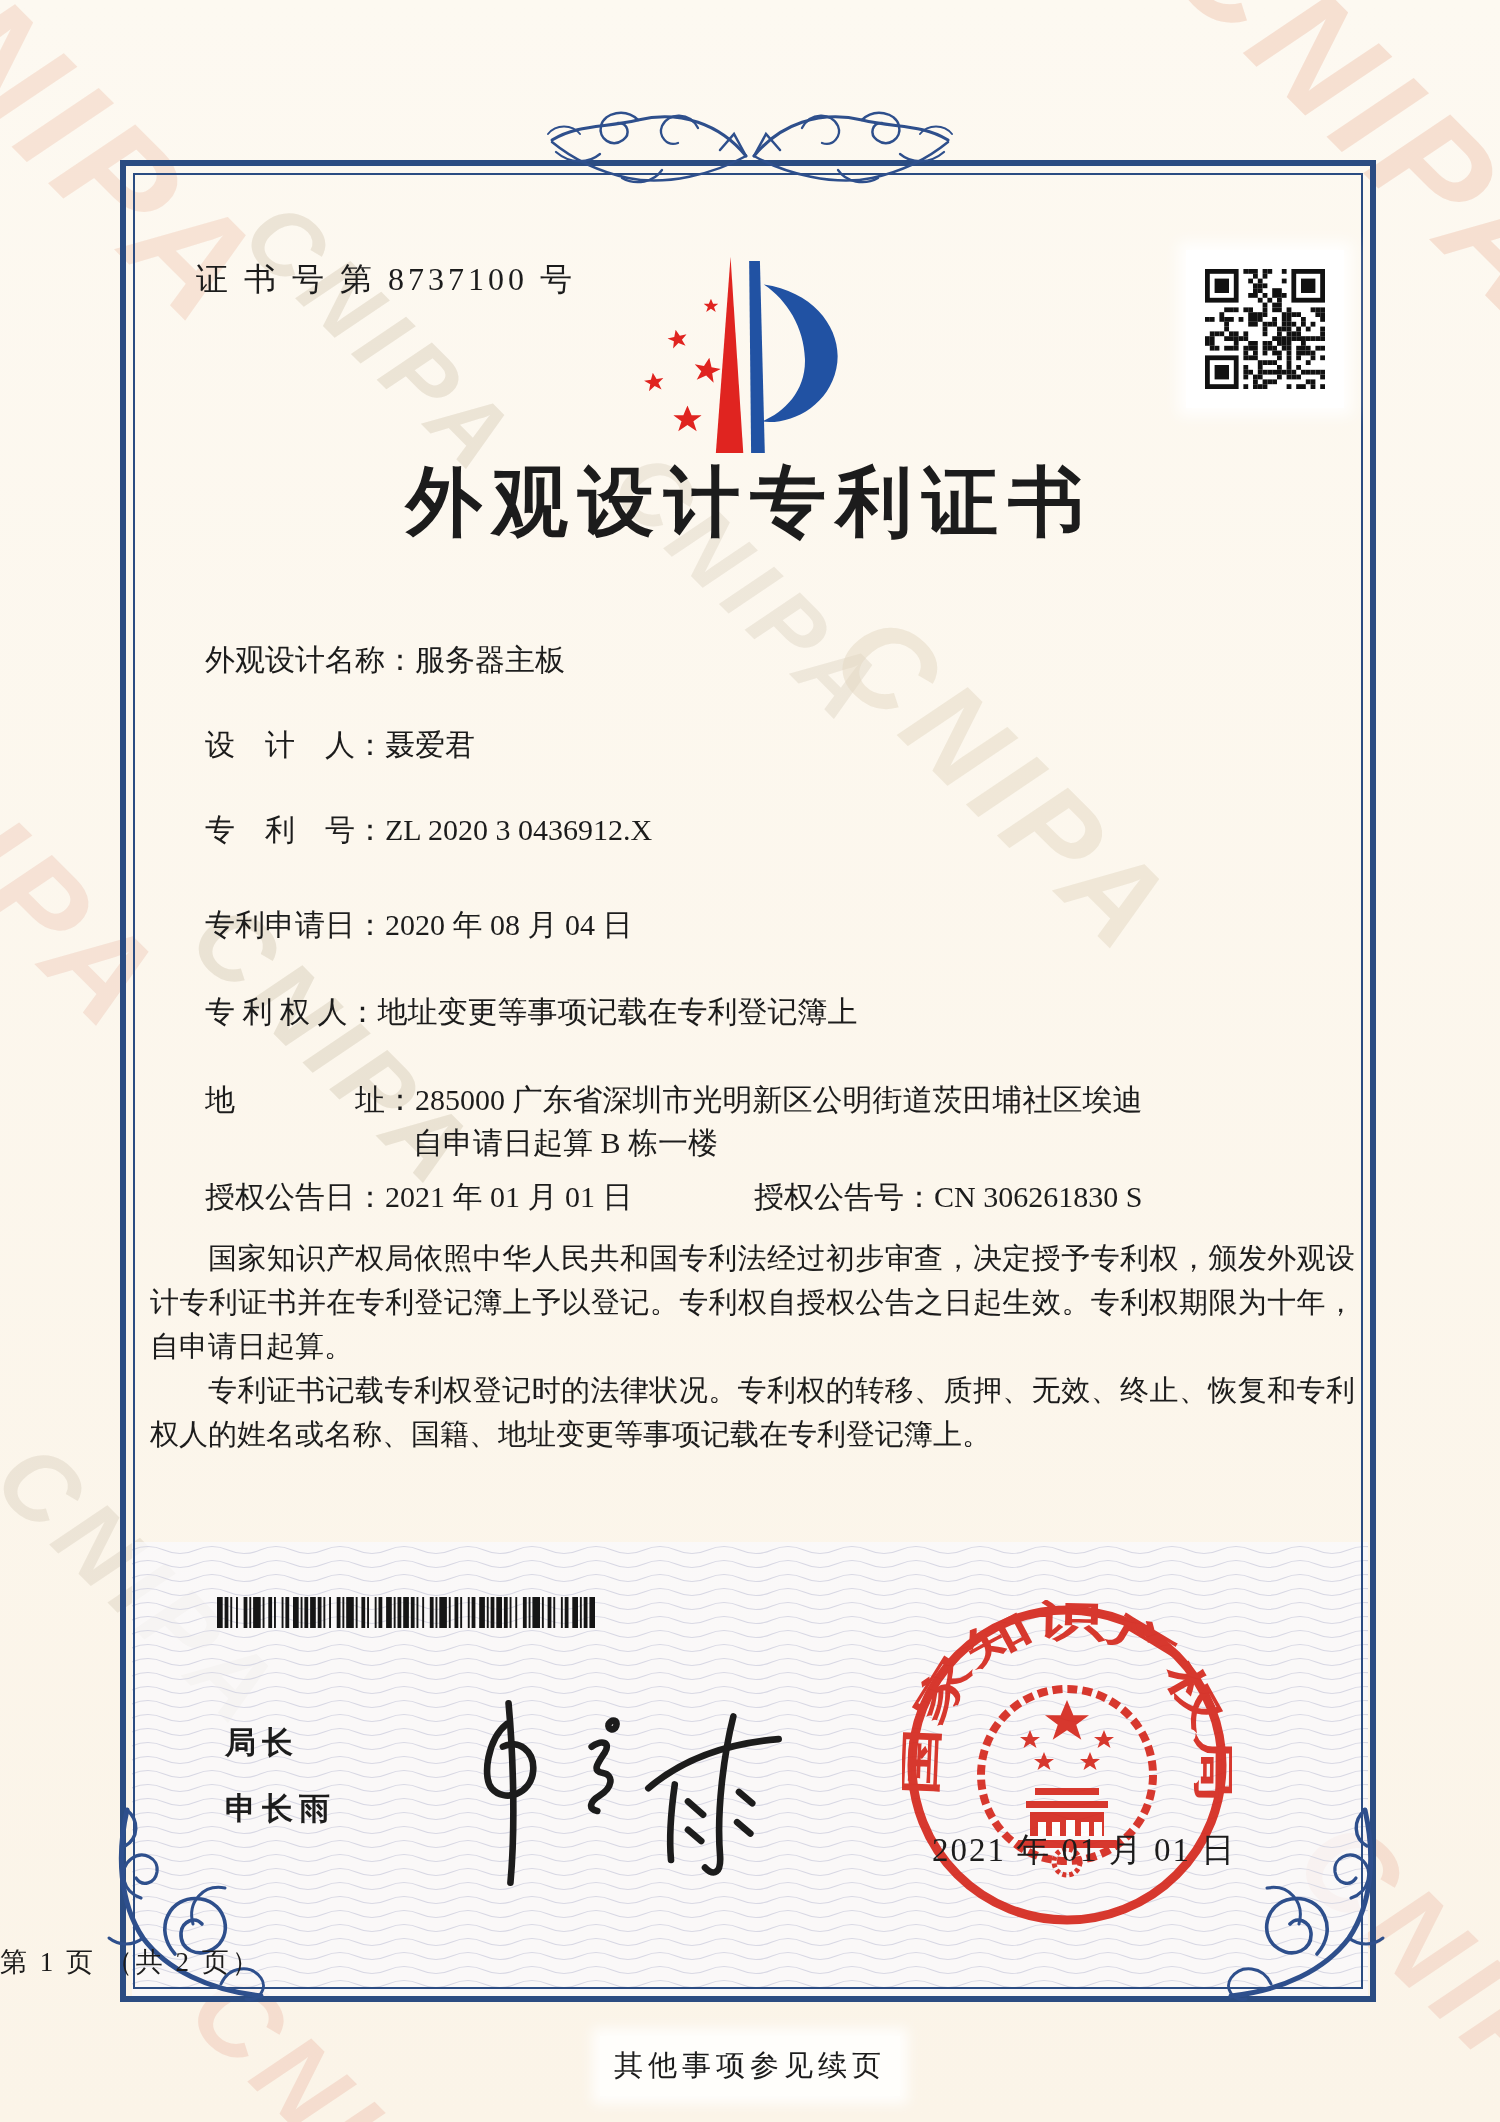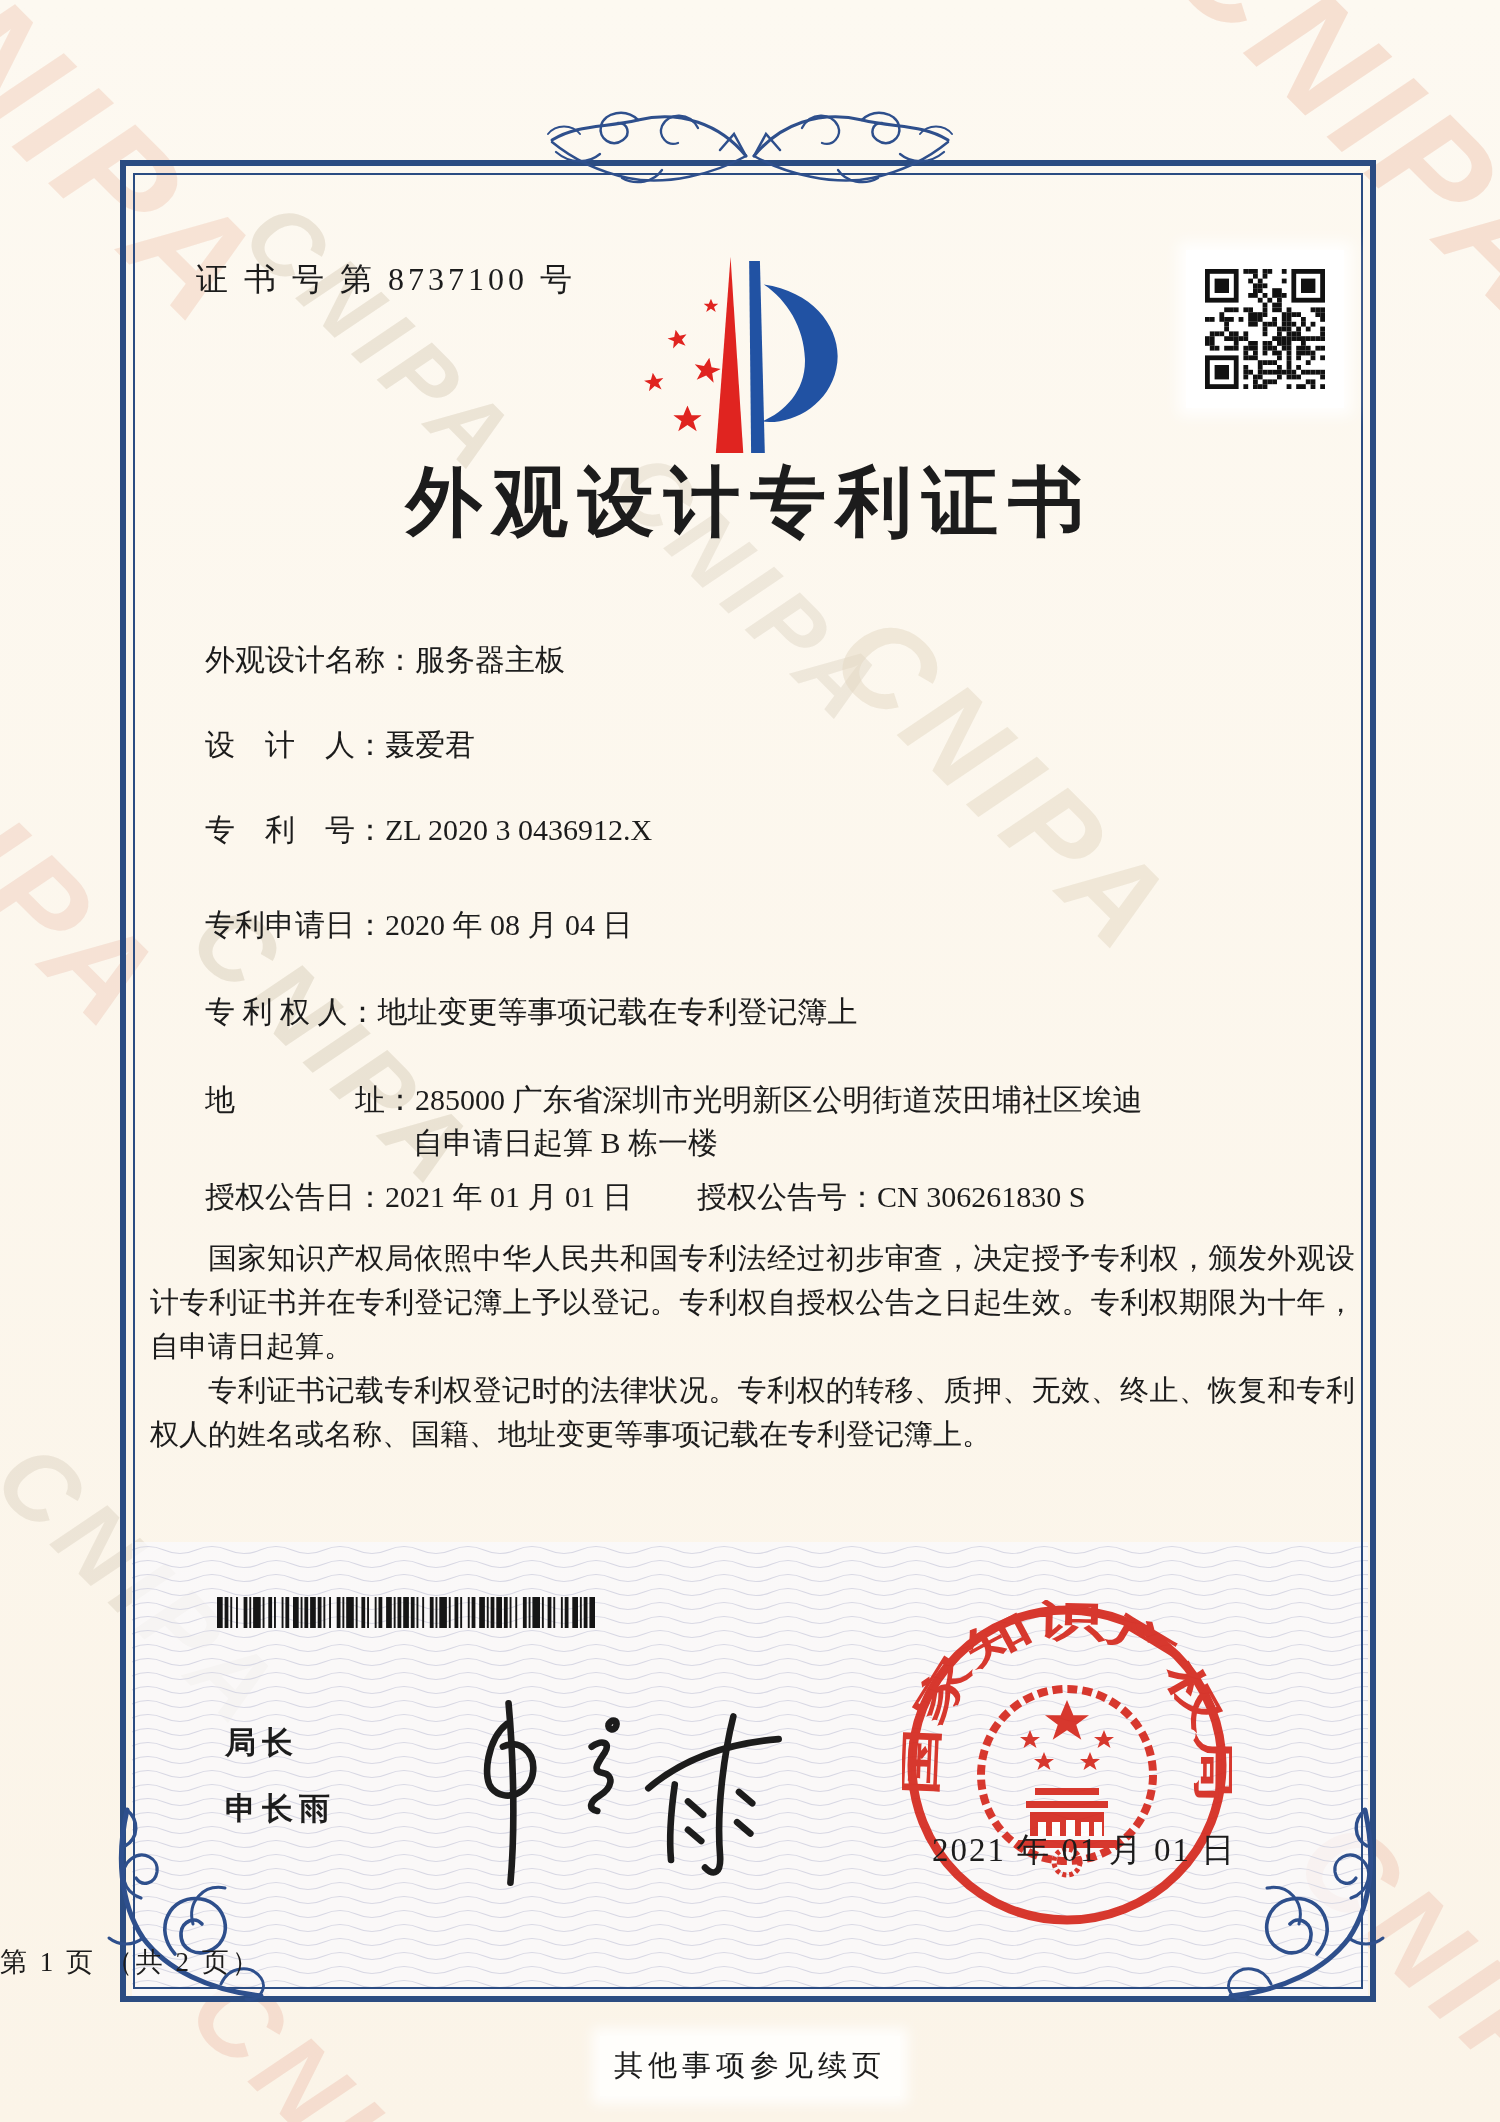--- a/index.html
+++ b/index.html
@@ -386,21 +386,21 @@
     </div>
     <div class="frow" style="top:352px;">
       <span class="flabel">专 利 权 人：</span><span class="fval">地址变更等事项记载在专利登记簿上</span>
     </div>
     <div class="frow" style="top:440px;">
       <span class="flabel">地　　　　址：</span><span class="fval">285000 广东省深圳市光明新区公明街道茨田埔社区埃迪</span>
     </div>
     <div class="addr2" style="top:483px;">自申请日起算 B 栋一楼</div>
     <div class="frow" style="top:537px;">
       <span class="flabel">授权公告日：</span><span class="fval">2021 年 01 月 01 日</span>
-      <span class="flabel" style="margin-left:57px;">授权公告号：</span><span class="fval">CN 306261830 S</span>
+      <span class="flabel" style="margin-left:114px;">授权公告号：</span><span class="fval">CN 306261830 S</span>
     </div>
   </div>
 
   <div class="body-text">
     <p>国家知识产权局依照中华人民共和国专利法经过初步审查，决定授予专利权，颁发外观设计专利证书并在专利登记簿上予以登记。专利权自授权公告之日起生效。专利权期限为十年，自申请日起算。</p>
     <p>专利证书记载专利权登记时的法律状况。专利权的转移、质押、无效、终止、恢复和专利权人的姓名或名称、国籍、地址变更等事项记载在专利登记簿上。</p>
   </div>
 
   <svg class="barcode" id="bcsvg" width="380" height="31">
       <rect x="2" y="0" width="5.699999999999999" height="31" fill="#151515"></rect>

